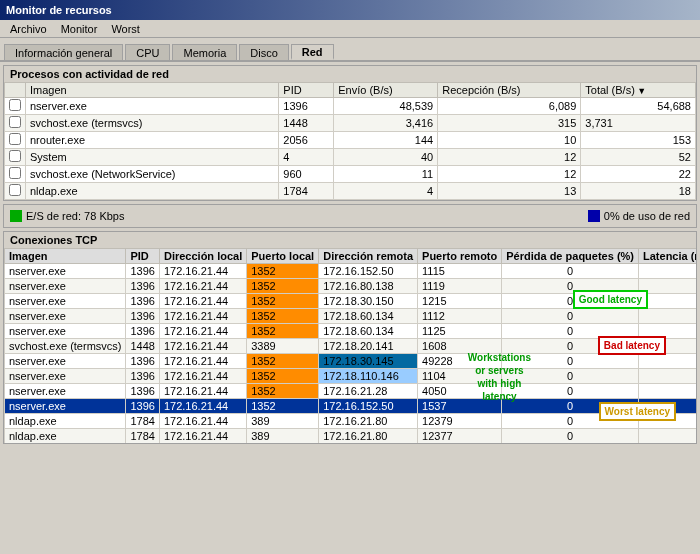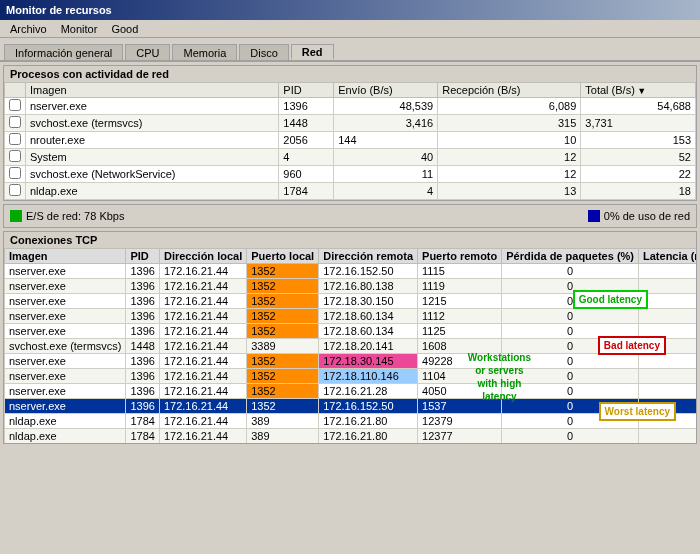--- a/index.html
+++ b/index.html
@@ -163,21 +163,21 @@
 </head>
 <body>
 
 <div class="title-bar">
   <span>Monitor de recursos</span>
 </div>
 
 <div class="menu-bar">
   <span>Archivo</span>
   <span>Monitor</span>
-  <span>Good</span>
+  <span>Worst</span>
 </div>
 
 <div class="tab-bar">
   <div class="tab">
     <span>Información general</span>
   </div>
   <div class="tab">
     <span>CPU</span>
   </div>
   <div class="tab">
@@ -221,21 +221,21 @@
     <td>svchost.exe (termsvcs)</td>
     <td>1448</td>
     <td style="text-align:right">3,416</td>
     <td style="text-align:right">315</td>
     <td style="text-align:left">3,731</td>
   </tr>
             <tr>
     <td><input type="checkbox" style=""></td>
     <td>nrouter.exe</td>
     <td>2056</td>
-    <td style="text-align:left">144</td>
+    <td style="text-align:right">144</td>
     <td style="text-align:right">10</td>
     <td style="text-align:right">153</td>
   </tr>
             <tr>
     <td><input type="checkbox" style=""></td>
     <td>System</td>
     <td>4</td>
     <td style="text-align:right">40</td>
     <td style="text-align:right">12</td>
     <td style="text-align:right">52</td>
@@ -348,21 +348,21 @@
     <td style="">172.18.20.141</td>
     <td style="">1608</td>
     <td style=";text-align:center">0</td>
     <td style="border-right:3px solid #cc0000;;text-align:right">50</td>
   </tr>
             <tr>
     <td style="">nserver.exe</td>
     <td style="">1396</td>
     <td style="">172.16.21.44</td>
     <td style="background:#ff8c00;">1352</td>
-    <td style="background:#ec4899;">172.18.30.145</td>
+    <td style="background:#0369a1;">172.18.30.145</td>
     <td style="">49228</td>
     <td style=";text-align:center">0</td>
     <td style="border-right:3px solid #cc0000;;text-align:right">60</td>
   </tr>
             <tr>
     <td style="">nserver.exe</td>
     <td style="">1396</td>
     <td style="">172.16.21.44</td>
     <td style="background:#ff8c00;">1352</td>
     <td style="background:#99ccff;">172.18.110.146</td>

